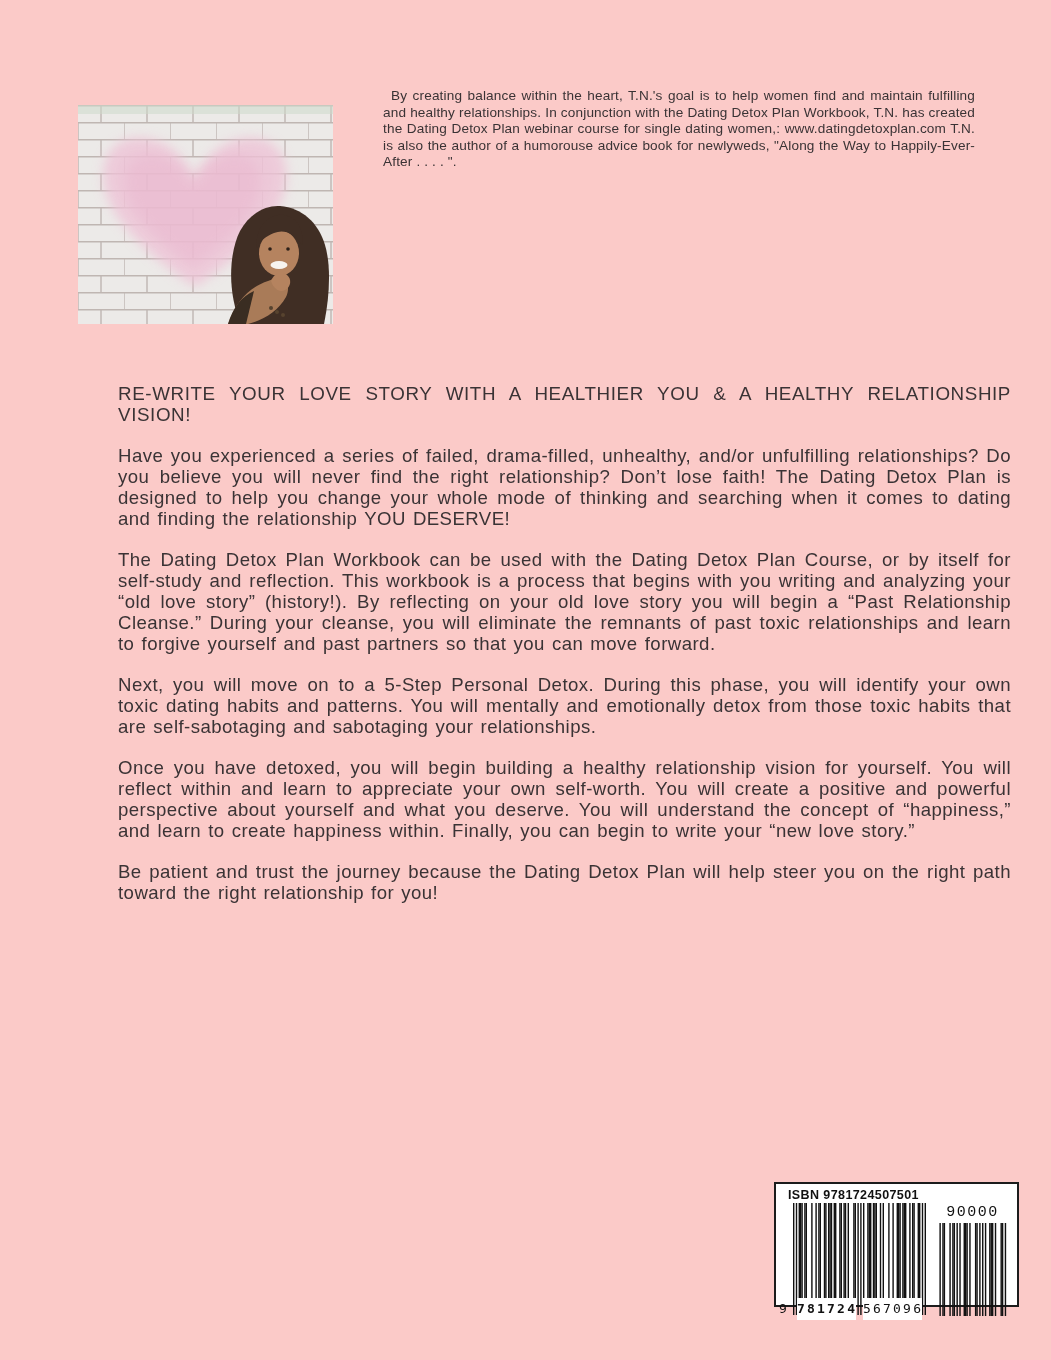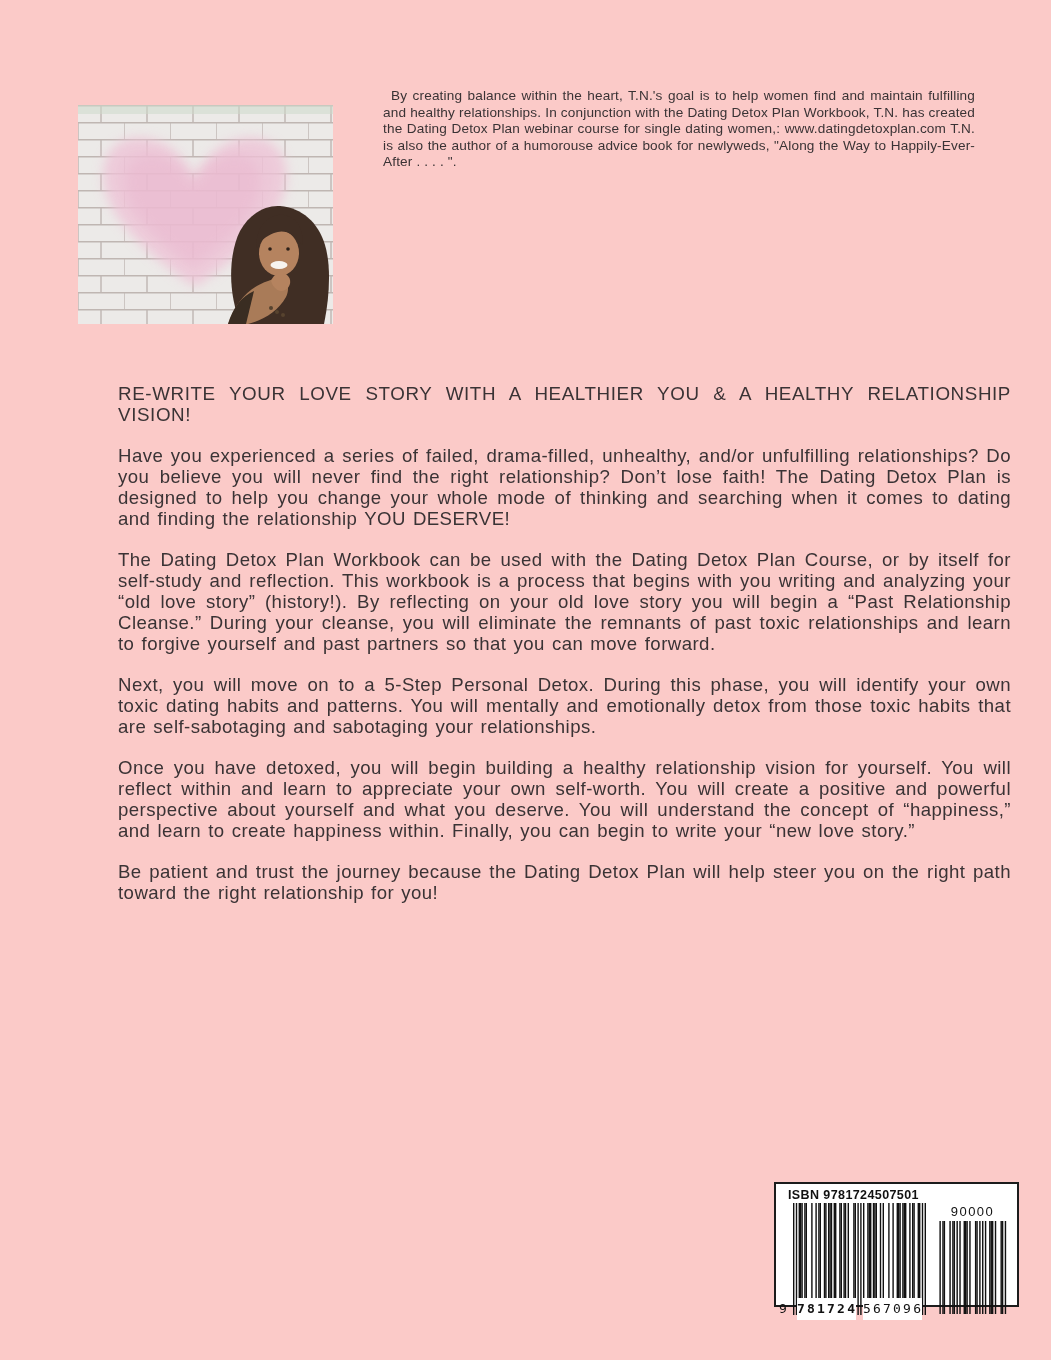--- a/index.html
+++ b/index.html
@@ -45,22 +45,22 @@
     text-align:center;white-space:nowrap;
   }
   .digits.left{left:4px;width:59px;font-weight:bold;}
   .digits.right{left:70px;width:59px;}
   .lead-digit{
     position:absolute;left:-14px;top:98px;
     font-family:"DejaVu Sans Mono",monospace;font-size:13px;
   }
   .ean5{position:absolute;left:162px;top:20px;width:69px;text-align:center;}
   .price-code{
-    display:block;font-family:Liberation Sans, sans-serif;
-    font-size:13px;letter-spacing:1.5px;margin-bottom:2px;
+    display:block;font-family:Liberation Mono, monospace;
+    font-size:15px;letter-spacing:1.5px;margin-bottom:2px;
   }
 </style>
 </head>
 <body>
 
 <div class="page">
 
   <div class="photo" title="Author portrait: smiling woman with long dark hair, hand under chin, in front of a white brick wall painted with a large pink heart">
     <svg viewBox="0 0 255 219" width="255" height="219" xmlns="http://www.w3.org/2000/svg">
       <defs>

